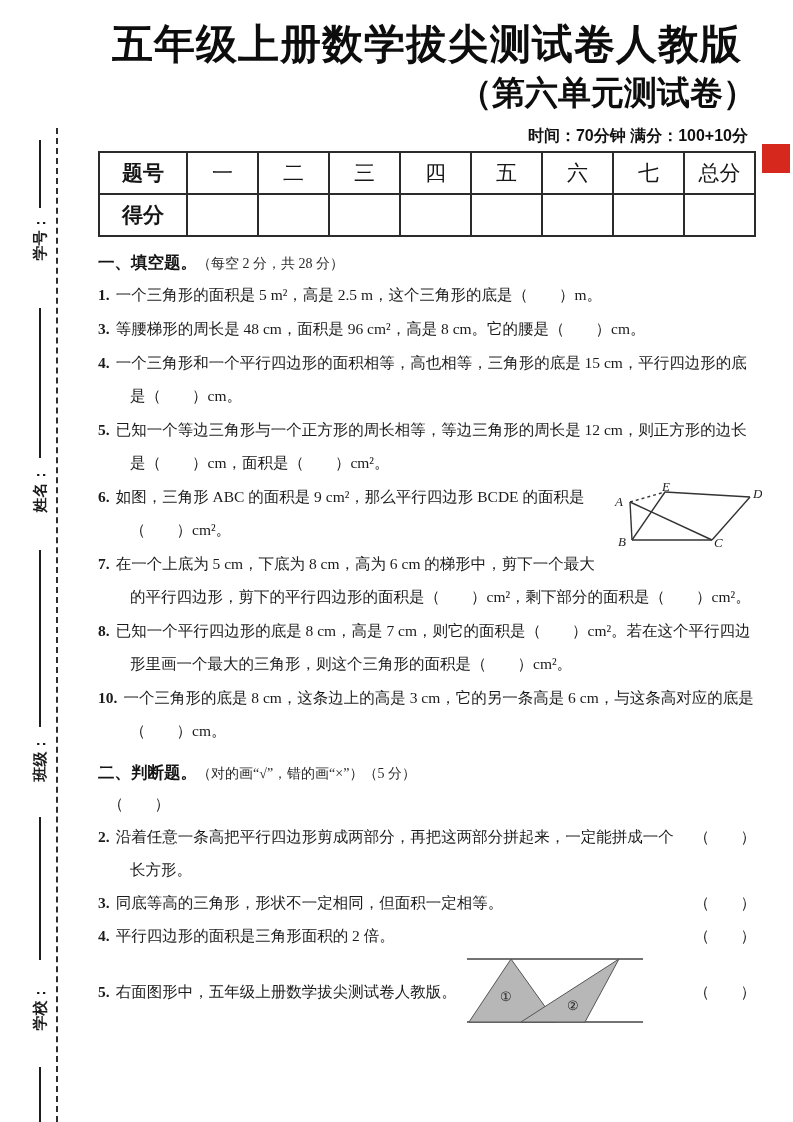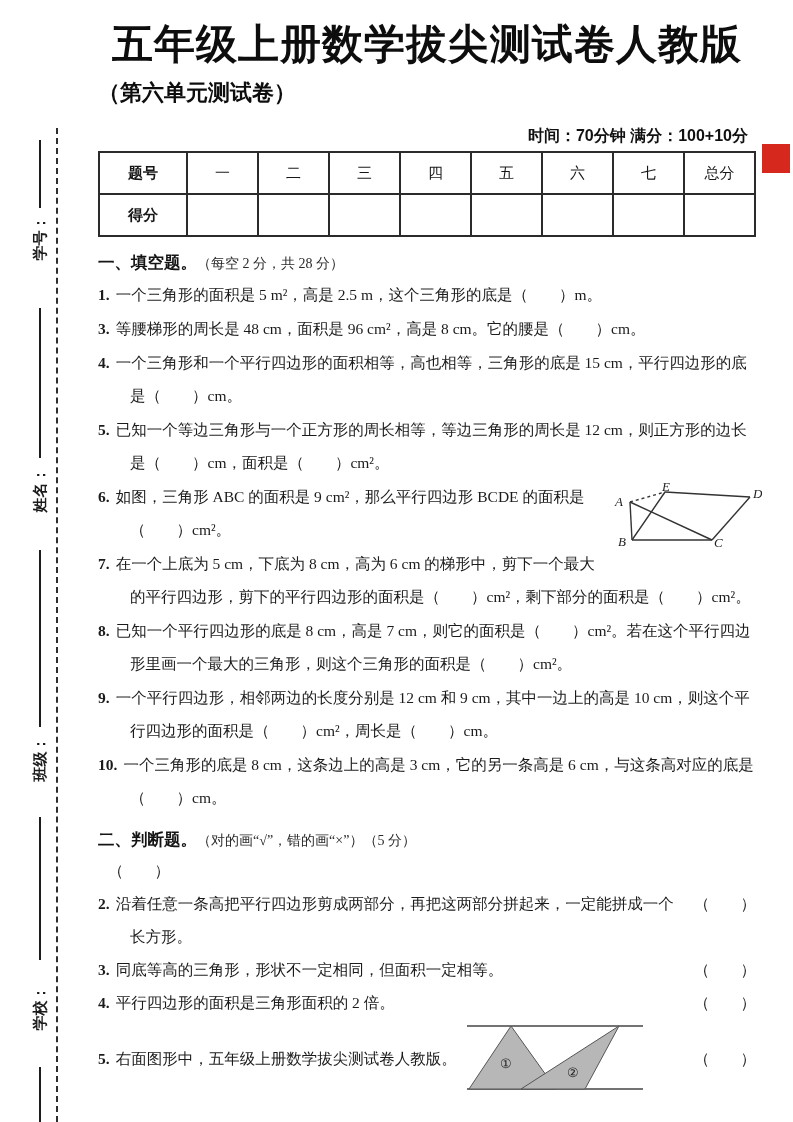--- a/index.html
+++ b/index.html
@@ -18,30 +18,30 @@
   }
   .red-marker{position:absolute;left:762px;top:144px;width:28px;height:29px;}
   
   .main{position:absolute;left:98px;top:18px;width:658px;}
   .title{
     font-family:"Liberation Sans","DejaVu Sans",sans-serif;font-weight:800;
     font-size:41px;line-height:52px;text-align:center;letter-spacing:1px;color:#0d0d0d;
   }
   .subtitle{
     font-family:"Liberation Sans","DejaVu Sans",sans-serif;font-weight:800;
-    font-size:22px;line-height:42px;text-align:left;color:#0d0d0d;margin-top:2px;
+    font-size:33px;line-height:42px;text-align:right;color:#0d0d0d;margin-top:2px;
   }
   .info{
     font-family:"Liberation Sans","DejaVu Sans",sans-serif;font-weight:bold;
     font-size:16px;text-align:right;margin-top:12px;padding-right:8px;color:#111;
   }
   table.score{border-collapse:collapse;width:100%;margin-top:4px;table-layout:fixed;}
   table.score td{
     border:2px solid #2b2b2b;height:38px;text-align:center;
-    font-size:15px;color:#161616;
+    font-size:21px;color:#161616;
   }
   table.score td.lab{font-weight:bold;width:84px;}
   
   .sec-head{margin-top:13px;font-size:16.5px;font-weight:bold;line-height:26px;color:#141414;}
   .sec-head .note{font-weight:normal;font-size:14px;color:#2a2a2a;text-align:right;}
   .q{padding-left:32px;text-indent:-32px;line-height:33px;font-size:15.5px;margin-top:1px;}
   .qnum{font-weight:bold;padding-right:6px;}
   .q .fig6{float:right;margin:2px -6px 0 6px;text-indent:0;}
   .jq{display:flex;line-height:33px;font-size:15.5px;align-items:flex-start;}
   .jq .qt{flex:1;padding-left:32px;text-indent:-32px;}
@@ -127,21 +127,20 @@
       <text class="pt" x="52" y="9">E</text>
       <text class="pt" x="143" y="16">D</text>
       <text class="pt" x="8" y="64">B</text>
       <text class="pt" x="104" y="65">C</text>
     </svg>
     <span class="qnum">6.</span><span>如图，三角形 ABC 的面积是 9 cm²，那么平行四边形 BCDE 的面积是（　　）cm²。</span>
   </div>
 
   <div class="q"><span class="qnum">7.</span><span>在一个上底为 5 cm，下底为 8 cm，高为 6 cm 的梯形中，剪下一个最大的平行四边形，剪下的平行四边形的面积是（　　）cm²，剩下部分的面积是（　　）cm²。</span></div>
   <div class="q"><span class="qnum">8.</span><span>已知一个平行四边形的底是 8 cm，高是 7 cm，则它的面积是（　　）cm²。若在这个平行四边形里画一个最大的三角形，则这个三角形的面积是（　　）cm²。</span></div>
-  <div class="q"><span class="qnum">9.</span><span>一个平行四边形，相邻两边的长度分别是 12 cm 和 9 cm，其中一边上的高是 10 cm，则这个平行四边形的面积是（　　）cm²，周长是（　　）cm。</span></div>
   <div class="q"><span class="qnum">10.</span><span>一个三角形的底是 8 cm，这条边上的高是 3 cm，它的另一条高是 6 cm，与这条高对应的底是（　　）cm。</span></div>
 
   <div class="sec-head"><span>二、判断题。</span><span class="note">（对的画“√”，错的画“×”）（5 分）</span></div>
 
   <div class="jq">
       <span class="br">（　　）</span>
     </div>
   <div class="jq">
       <span class="qt"><span class="qnum">2.</span><span>沿着任意一条高把平行四边形剪成两部分，再把这两部分拼起来，一定能拼成一个长方形。</span></span>
       <span class="br">（　　）</span>

